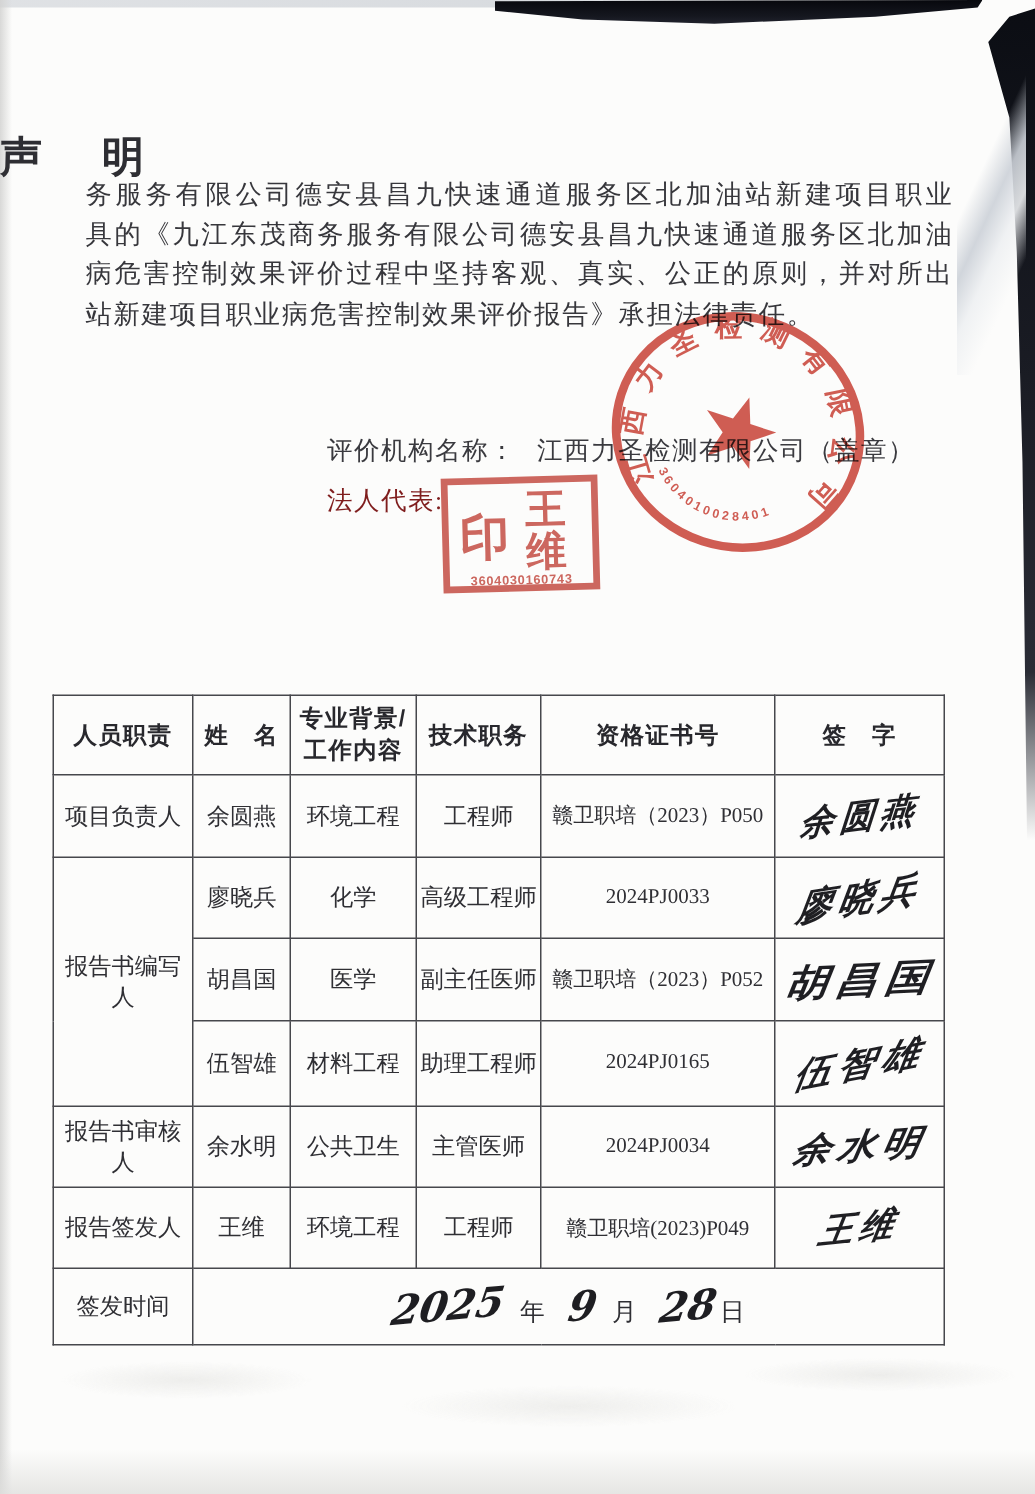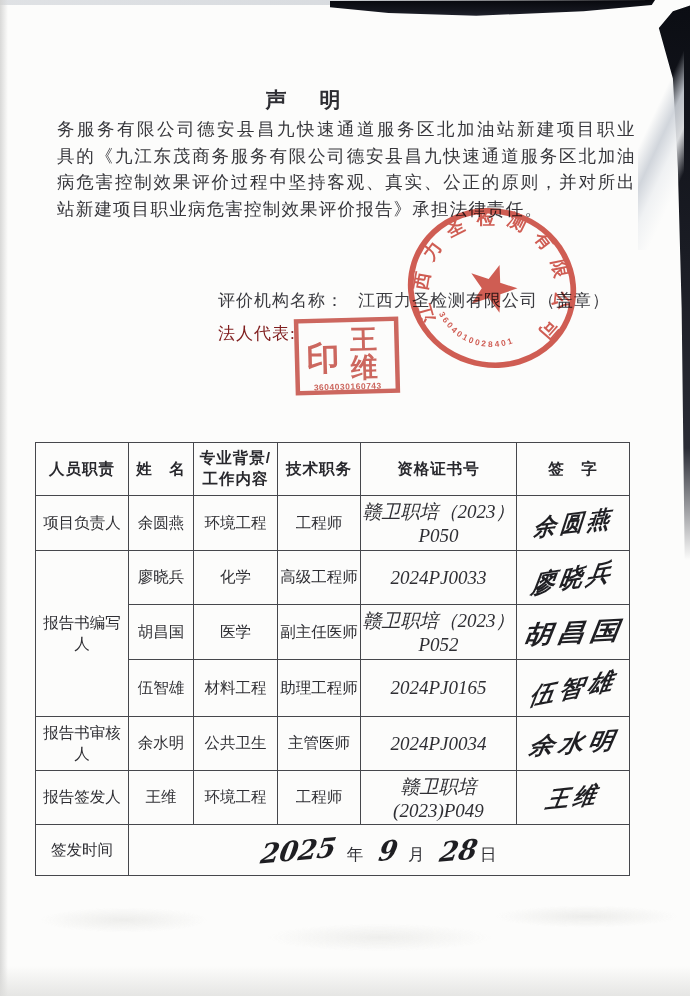--- a/index.html
+++ b/index.html
@@ -52,22 +52,21 @@
     background:
       radial-gradient(ellipse 120px 18px at 18% 40%, #ececea 0%, rgba(236,236,234,0) 70%),
       radial-gradient(ellipse 160px 20px at 55% 65%, #ededeb 0%, rgba(237,237,235,0) 70%),
       radial-gradient(ellipse 130px 16px at 85% 35%, #ebebe9 0%, rgba(235,235,233,0) 70%);
     opacity: .9;
   }
 
   
   .doc-title {
     position: absolute; left: 0; top: 86px; width: 612px;
-    text-align: center;
-    font-size: 21px; font-weight: bold; color: #2e2e33;
+    font-size: 28px; font-weight: bold; color: #2e2e33;
     letter-spacing: 6px;
   }
   .doc-body {
     position: absolute; left: 57px; top: 116px; width: 578px;
     font-size: 17.5px; line-height: 26.6px; color: #37373c;
   }
   .doc-body .line {
     display: block;
     text-align: justify;
     text-align-last: justify;
@@ -94,35 +93,35 @@
     mix-blend-mode: multiply; opacity: .92;
   }
   .name-seal {
     position: absolute; left: 294px; top: 317px; width: 106px; height: 80px;
     transform: rotate(-1.5deg);
     mix-blend-mode: multiply; opacity: .9;
   }
 
   
   .tbl {
-    position: absolute; left: 35px; top: 442px; width: 594px;
+    position: absolute; left: 35px; top: 463px; width: 594px;
     border-collapse: collapse; table-layout: fixed;
   }
   .tbl td {
     border: 1.5px solid #46474c;
     text-align: center; vertical-align: middle;
     font-size: 15.5px; color: #2f2f34;
     padding: 2px 1px;
   }
   .tbl td.hdr {
     font-family: "Liberation Sans", "DejaVu Sans", sans-serif;
     font-weight: bold; font-size: 15.5px; color: #28282d;
     white-space: pre-line; letter-spacing: 1px;
   }
-  .tbl td.cert { font-size: 19px; letter-spacing: 0; font-style: italic; }
+  .tbl td.cert { font-size: 14px; letter-spacing: 0; }
   .tbl td.sig-cell { overflow: visible; }
 
   .sig {
     display: inline-block;
     font-family: "DejaVu Serif", serif;
     font-style: italic; font-weight: bold;
     font-size: 23px; color: #1f1f23;
     letter-spacing: 4px; white-space: nowrap;
   }
   .sig.r1 { transform: rotate(-7deg) skewX(-12deg); }

